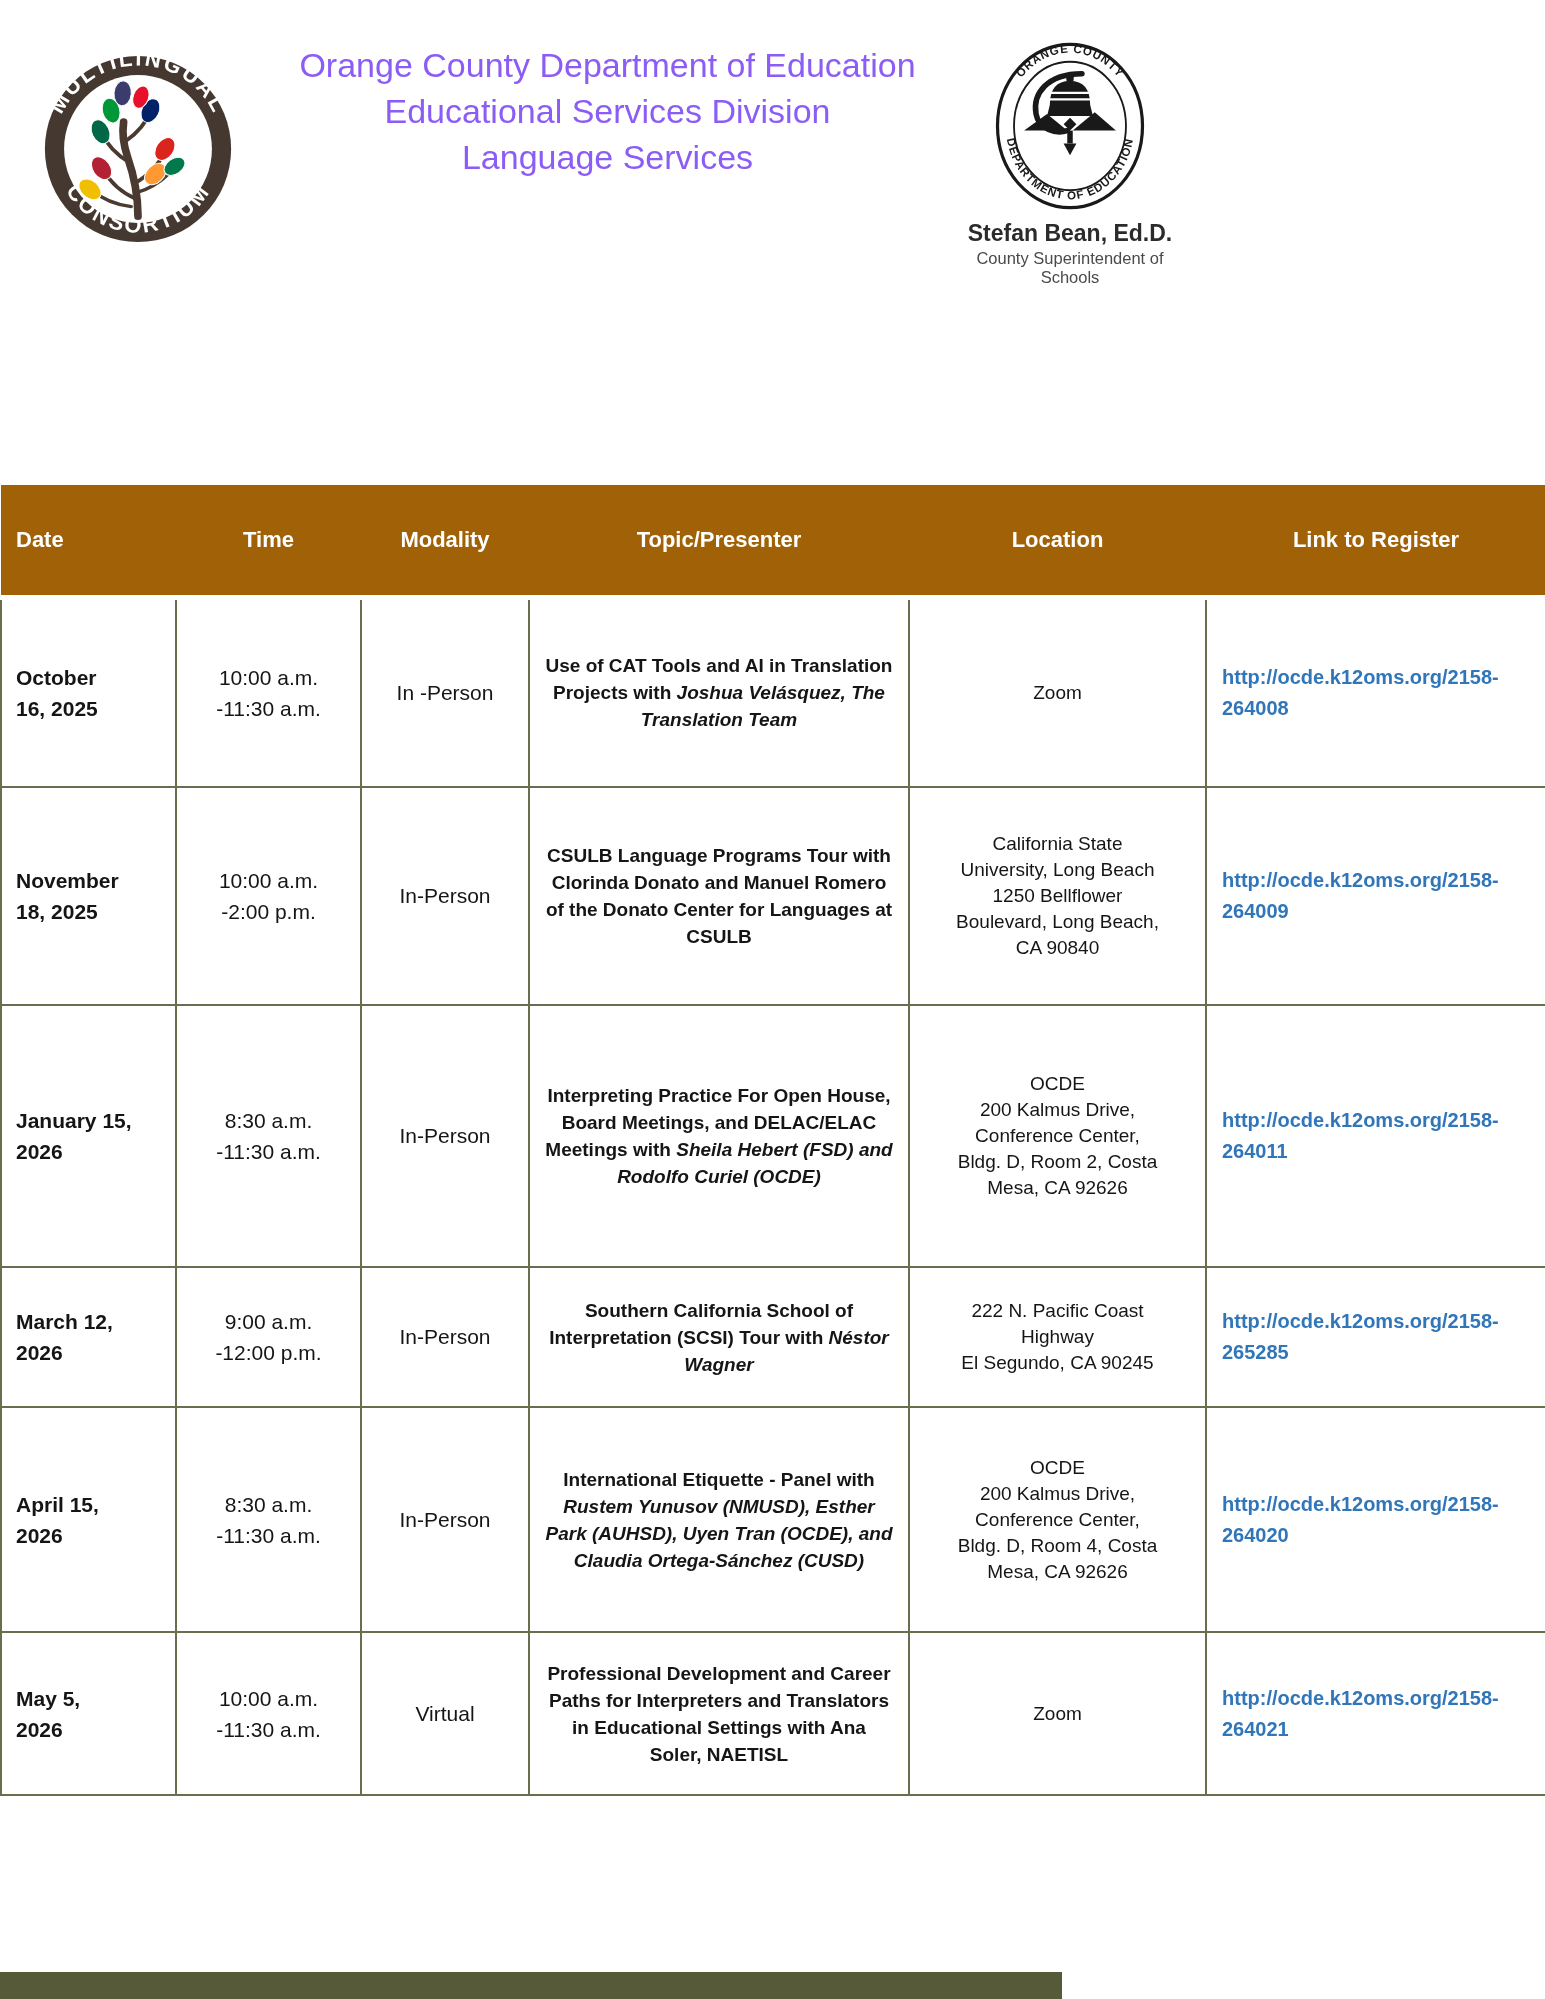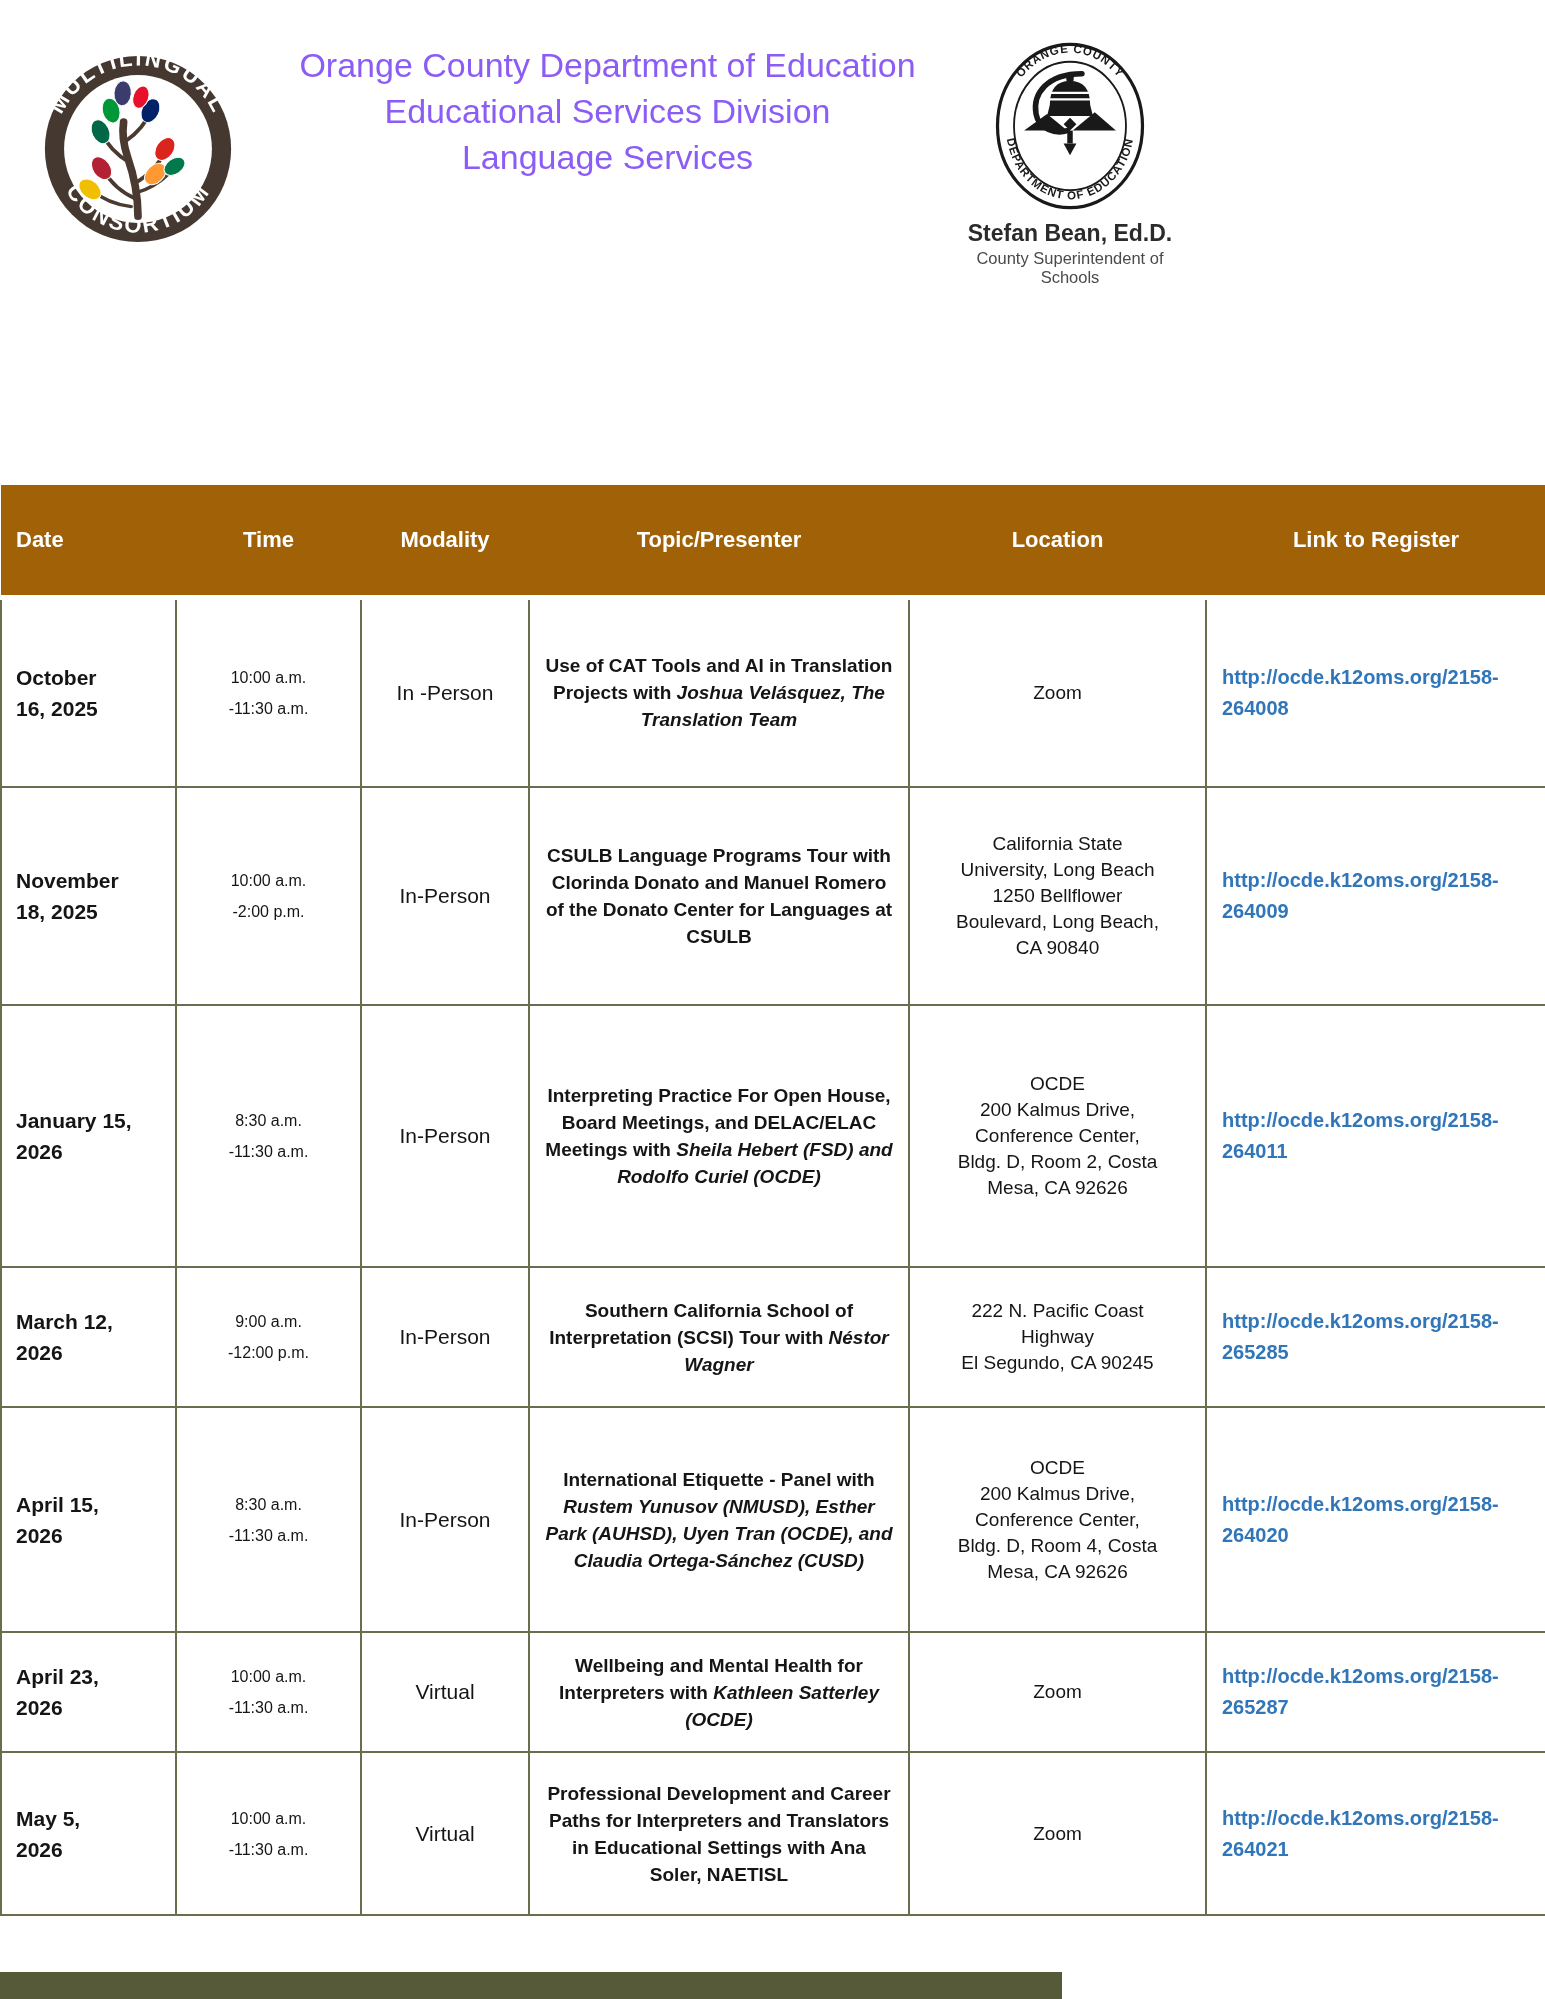--- a/index.html
+++ b/index.html
@@ -35,21 +35,21 @@
   }
   thead th.h-date { text-align:left; padding-left:15px; }
   tbody td {
     border:2px solid #6a6e4c; vertical-align:middle; text-align:center;
     background:#fff; color:#151515;
   }
   tr.r0 { height:190px; } tr.r1 { height:218px; } tr.r2 { height:262px; }
   tr.r3 { height:140px; } tr.r4 { height:225px; } tr.r5 { height:120px; }
   tr.r6 { height:163px; }
   td.c-date { text-align:left; padding-left:14px; font-weight:bold; font-size:21px; line-height:31px; white-space:pre-line; }
-  td.c-time { font-size:16px; line-height:31px; white-space:pre-line; }
+  td.c-time { font-size:21px; line-height:31px; white-space:pre-line; }
   td.c-mod  { font-size:21px; }
   td.c-topic { font-weight:bold; font-size:19px; line-height:27px; padding:8px 14px; }
   td.c-topic .it { font-style:italic; }
   td.c-loc { font-size:19px; line-height:26px; white-space:pre-line; padding:6px 8px;margin-left:48px; }
   td.c-link { text-align:left; padding-left:15px; padding-right:40px; }
   td.c-link a {
     color:#3076b9; font-weight:bold; font-size:20px; line-height:31px;
     text-decoration:none; word-break:break-all; display:inline-block;
   }
   .bottom-bar { position:absolute; left:0; bottom:0; width:1062px; height:27px; background:#565a39; }
@@ -211,30 +211,20 @@
 -11:30 a.m.</td>
         <td class="c-mod">In-Person</td>
         <td class="c-topic"><span>International Etiquette - Panel with </span><span class="it">Rustem Yunusov (NMUSD), Esther Park (AUHSD), Uyen Tran (OCDE), and Claudia Ortega-Sánchez (CUSD)</span></td>
         <td class="c-loc">OCDE
 200 Kalmus Drive,
 Conference Center,
 Bldg. D, Room 4, Costa
 Mesa, CA 92626</td>
         <td class="c-link"><a href="#">http://ocde.k12oms.org/2158-264020</a></td>
       </tr>
-      <tr class="r5">
-        <td class="c-date">April 23,
-2026</td>
-        <td class="c-time">10:00 a.m.
--11:30 a.m.</td>
-        <td class="c-mod">Virtual</td>
-        <td class="c-topic"><span>Wellbeing and Mental Health for Interpreters with </span><span class="it">Kathleen Satterley (OCDE)</span></td>
-        <td class="c-loc">Zoom</td>
-        <td class="c-link"><a href="#">http://ocde.k12oms.org/2158-265287</a></td>
-      </tr>
       <tr class="r6">
         <td class="c-date">May 5,
 2026</td>
         <td class="c-time">10:00 a.m.
 -11:30 a.m.</td>
         <td class="c-mod">Virtual</td>
         <td class="c-topic"><span>Professional Development and Career Paths for Interpreters and Translators in Educational Settings with Ana Soler, NAETISL</span></td>
         <td class="c-loc">Zoom</td>
         <td class="c-link"><a href="#">http://ocde.k12oms.org/2158-264021</a></td>
       </tr>

